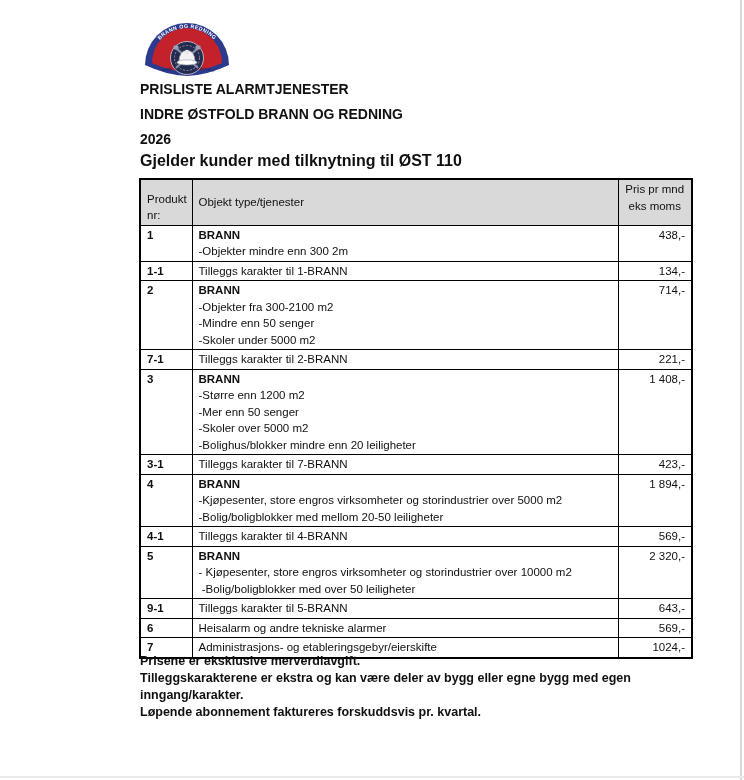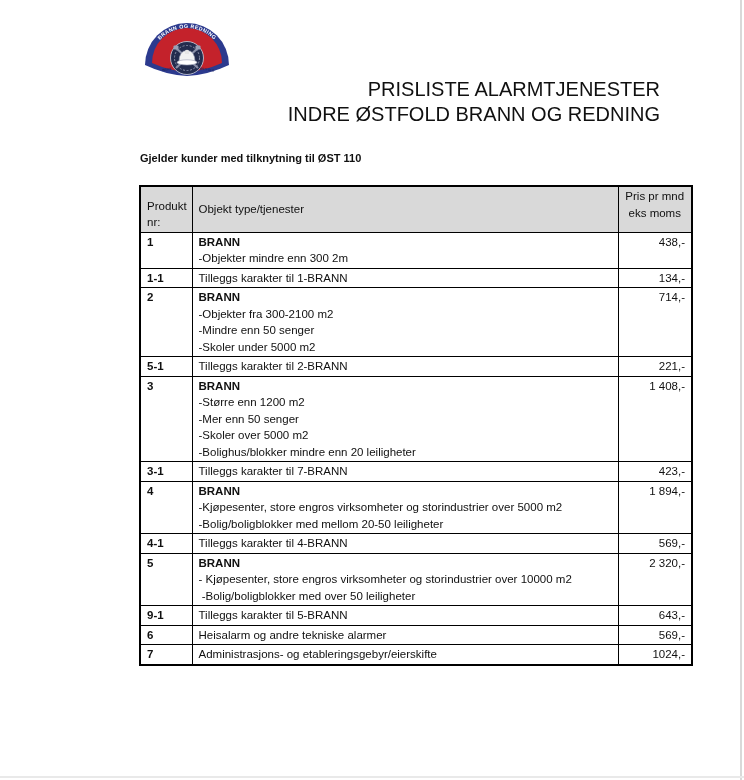--- a/index.html
+++ b/index.html
@@ -9,28 +9,28 @@
     position:relative; width:744px; height:780px; background:#ffffff;
     overflow:hidden;
   }
   .edge-right { position:absolute; top:0; right:2px; width:2px; height:100%; background:#d9d9d9; }
   .edge-bottom { position:absolute; left:0; bottom:2px; width:100%; height:2px; background:#e9e9e9; }
 
   .logo { position:absolute; left:142px; top:20px; width:90px; height:58px; }
 
   .title-block {
     position:absolute; left:140px; top:77px; width:520px;
-    text-align:right; font-weight:normal; font-size:20px; line-height:25px; color:#101010;
+    text-align:left; font-weight:bold; font-size:14px; line-height:25px; color:#101010;
   }
   .subtitle {
     position:absolute; left:140px; top:152px;
-    font-weight:bold; font-size:11px; color:#101010;
-  }
-
-  .table-wrap { position:absolute; left:139px; top:185px;border-radius:17px; }
+    font-weight:bold; font-size:16px; color:#101010;
+  }
+
+  .table-wrap { position:absolute; left:139px; top:178px;border-radius:17px; }
   table.price {
     border-collapse:collapse; table-layout:fixed; width:552px;
     font-size:11.5px; line-height:16.5px; color:#101010;
   }
   table.price th, table.price td { border:1px solid #000; padding:1px 6px; }
   table.price { border:2px solid #000; }
   thead th {
     background:#d9d9d9; font-weight:normal; text-align:left;
     height:46px; white-space:pre-line; border-bottom-width:2px;
   }
@@ -84,20 +84,21 @@
       <path d="M43,30.8 Q45,28.8 47,30.8 L47,34 L43,34 Z" fill="#e6e6e6"></path>
     </g>
 
     <text x="25" y="50.5" font-size="3.1" font-weight="bold" fill="#1d2760" text-anchor="middle" transform="rotate(-8 25 50.5)" font-family="Liberation Sans, sans-serif">INDRE</text>
     <text x="65" y="50.5" font-size="3.1" font-weight="bold" fill="#1d2760" text-anchor="middle" transform="rotate(8 65 50.5)" font-family="Liberation Sans, sans-serif">ØSTFOLD</text>
   </svg>
 
   <div class="title-block">
     <div>PRISLISTE ALARMTJENESTER</div>
     <div>INDRE ØSTFOLD BRANN OG REDNING</div>
+    <div>2026</div>
   </div>
 
   <div class="subtitle">Gjelder kunder med tilknytning til ØST 110</div>
 
   <div class="table-wrap">
     <table class="price">
       <colgroup>
         <col style="width:52px">
           <col style="width:426px">
           <col style="width:74px">
@@ -131,21 +132,21 @@
             <td class="col-nr">2</td>
             <td class="col-obj">
               <div class="obj-line bold">BRANN</div>
               <div class="obj-line">-Objekter fra 300-2100 m2</div>
               <div class="obj-line">-Mindre enn 50 senger</div>
               <div class="obj-line">-Skoler under 5000 m2</div>
             </td>
             <td class="col-price">714,-</td>
           </tr>
           <tr>
-            <td class="col-nr">5-1</td>
+            <td class="col-nr">7-1</td>
             <td class="col-obj">
               <div class="obj-line">Tilleggs karakter til 2-BRANN</div>
             </td>
             <td class="col-price">221,-</td>
           </tr>
           <tr>
             <td class="col-nr">3</td>
             <td class="col-obj">
               <div class="obj-line bold">BRANN</div>
               <div class="obj-line">-Større enn 1200 m2</div>
@@ -205,16 +206,21 @@
             <td class="col-nr">7</td>
             <td class="col-obj">
               <div class="obj-line">Administrasjons- og etableringsgebyr/eierskifte</div>
             </td>
             <td class="col-price">1024,-</td>
           </tr>
         </tbody>
     </table>
   </div>
 
+  <div class="notes">
+    <div>Prisene er eksklusive merverdiavgift.</div>
+    <div>Tilleggskarakterene er ekstra og kan være deler av bygg eller egne bygg med egen inngang/karakter.</div>
+    <div>Løpende abonnement faktureres forskuddsvis pr. kvartal.</div>
+  </div>
 
   <div class="edge-right"></div>
   <div class="edge-bottom"></div>
 </div>
 
 </body></html>

